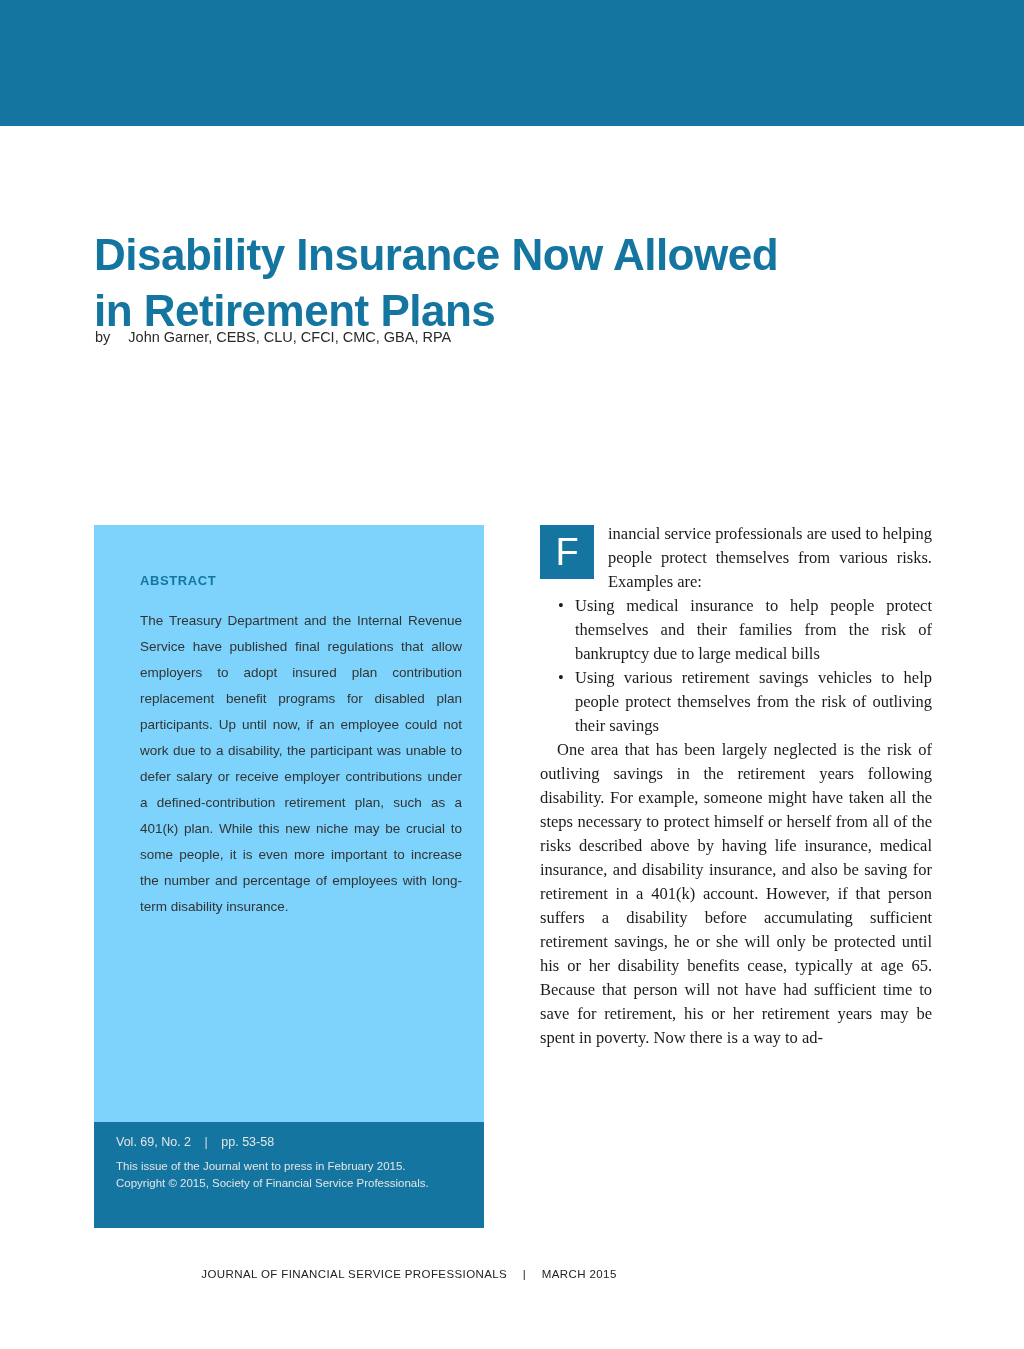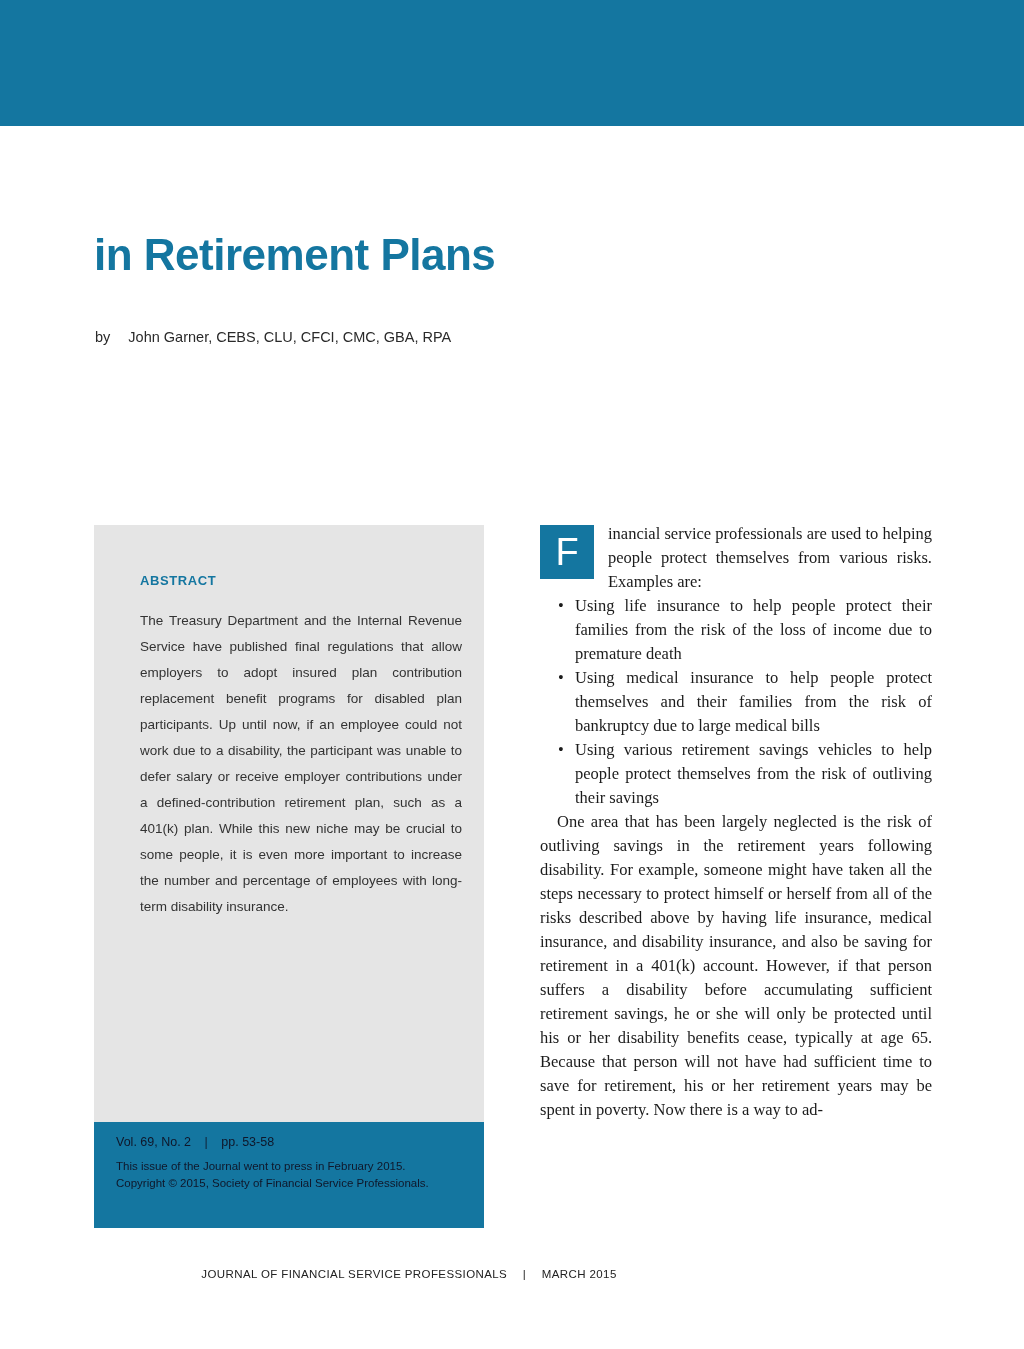--- a/index.html
+++ b/index.html
@@ -50,21 +50,21 @@
   }
   .byline .by-prefix { margin-right: 14px; }
 
   
   .abstract-box {
     position: absolute;
     left: 94px;
     top: 525px;
     width: 390px;
     height: 597px;
-    background: #e5e5e5;
+    background: #7dd3fc;
     box-sizing: border-box;
     padding: 48px 22px 0 46px;
   }
   .abstract-heading {
     color: #1476a0;
     font-weight: bold;
     font-size: 13px;
     letter-spacing: 0.6px;
     margin-bottom: 20px;
   }
@@ -76,21 +76,21 @@
   }
 
   
   .citation-box {
     position: absolute;
     left: 94px;
     top: 1122px;
     width: 390px;
     height: 106px;
     background: #1476a0;
-    color: #0f172a;
+    color: #e5e5e5;
     box-sizing: border-box;
     padding: 13px 18px 0 22px;
   }
   .citation-line {
     font-size: 12.5px;
     margin-bottom: 9px;
   }
   .citation-line .sep {
     margin: 0 10px;
     opacity: 0.9;
@@ -169,20 +169,21 @@
     font-weight: bold;
     color: #222222;
   }
 </style>
 </head>
 <body>
 
 <div class="header-band"></div>
 
 <h1 class="page-title">
+  <div>Disability Insurance Now Allowed</div>
   <div>in Retirement Plans</div>
 </h1>
 
 <div class="byline">
   <span class="by-prefix">by</span>
   <span>John Garner, CEBS, CLU, CFCI, CMC, GBA, RPA</span>
 </div>
 
 <div class="abstract-box">
   <div class="abstract-heading">ABSTRACT</div>
@@ -198,21 +199,20 @@
   <div class="citation-note">
     <div>This issue of the Journal went to press in February 2015.</div>
     <div>Copyright © 2015, Society of Financial Service Professionals.</div>
   </div>
 </div>
 
 <div class="article-col">
   <div class="dropcap">F</div>
   <p class="intro-para">inancial service professionals are used to helping people protect themselves from various risks. Examples are:</p>
   <ul class="bullet-list">
-    <li>Using life insurance to help people protect their families from the risk of the loss of income due to premature death</li>
     <li>Using medical insurance to help people protect themselves and their families from the risk of bankruptcy due to large medical bills</li>
     <li>Using various retirement savings vehicles to help people protect themselves from the risk of outliving their savings</li>
   </ul>
   <p class="closing-para">One area that has been largely neglected is the risk of outliving savings in the retirement years following disability. For example, someone might have taken all the steps necessary to protect himself or herself from all of the risks described above by having life insurance, medical insurance, and disability insurance, and also be saving for retirement in a 401(k) account. However, if that person suffers a disability before accumulating sufficient retirement savings, he or she will only be protected until his or her disability benefits cease, typically at age 65. Because that person will not have had sufficient time to save for retirement, his or her retirement years may be spent in poverty. Now there is a way to ad-</p>
 </div>
 
 <div class="page-footer">
   <span>JOURNAL OF FINANCIAL SERVICE PROFESSIONALS</span>
   <span class="sep">|</span>
   <span>MARCH 2015</span>

